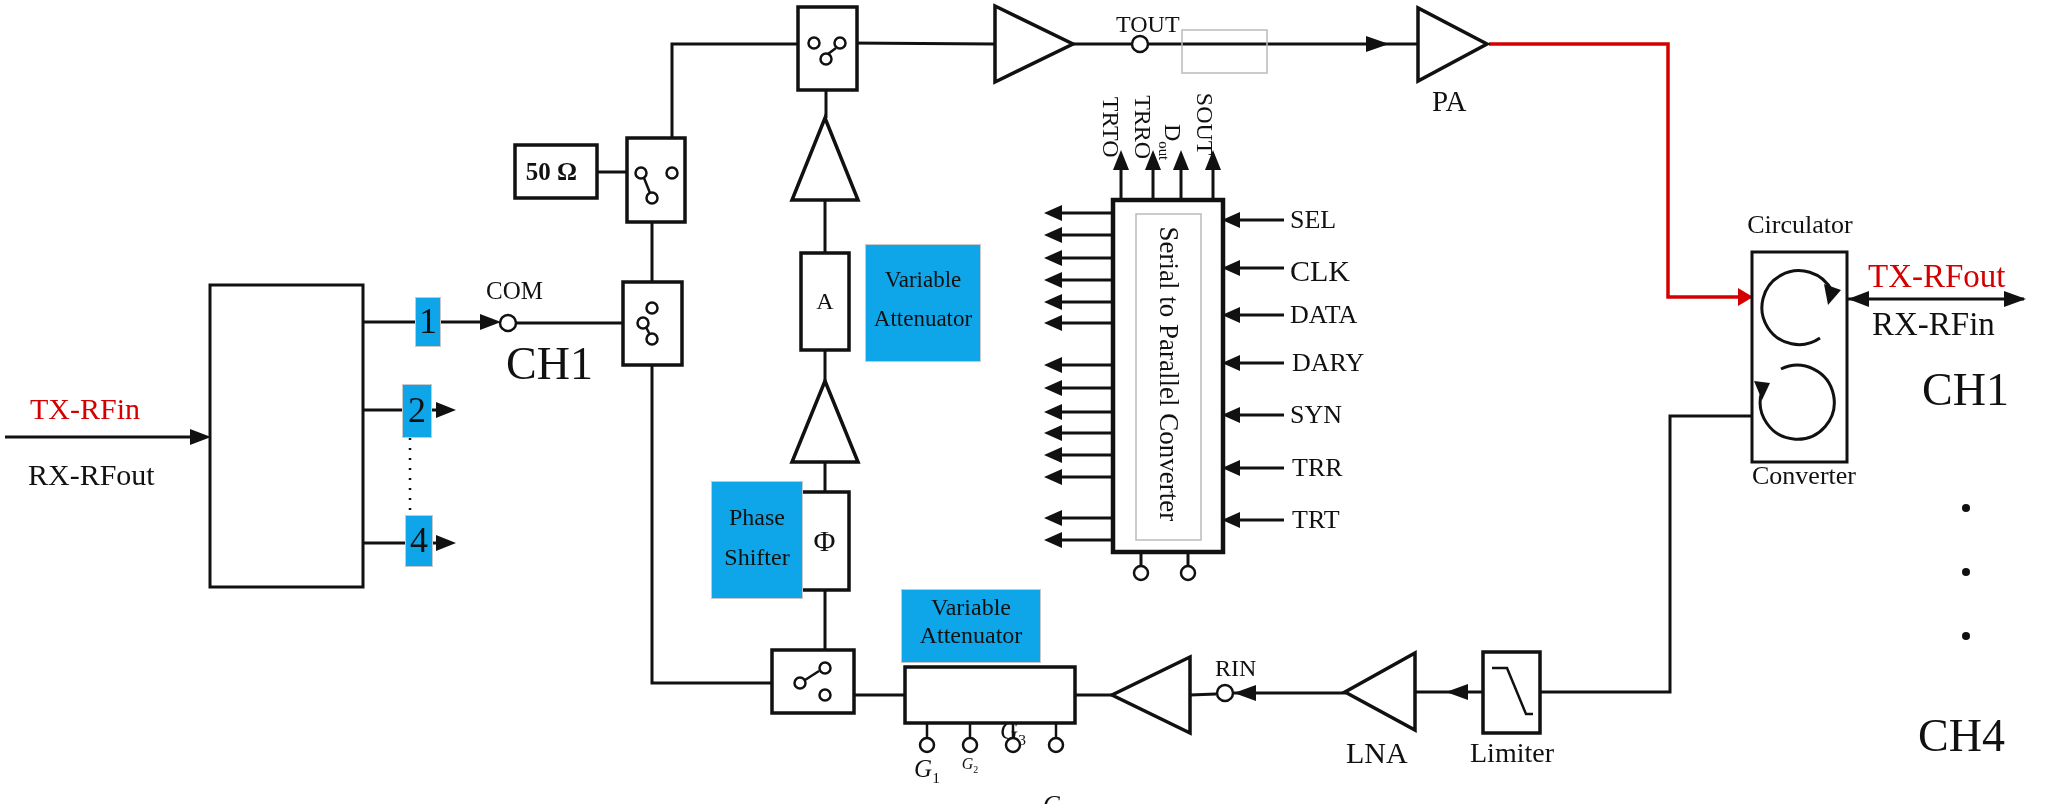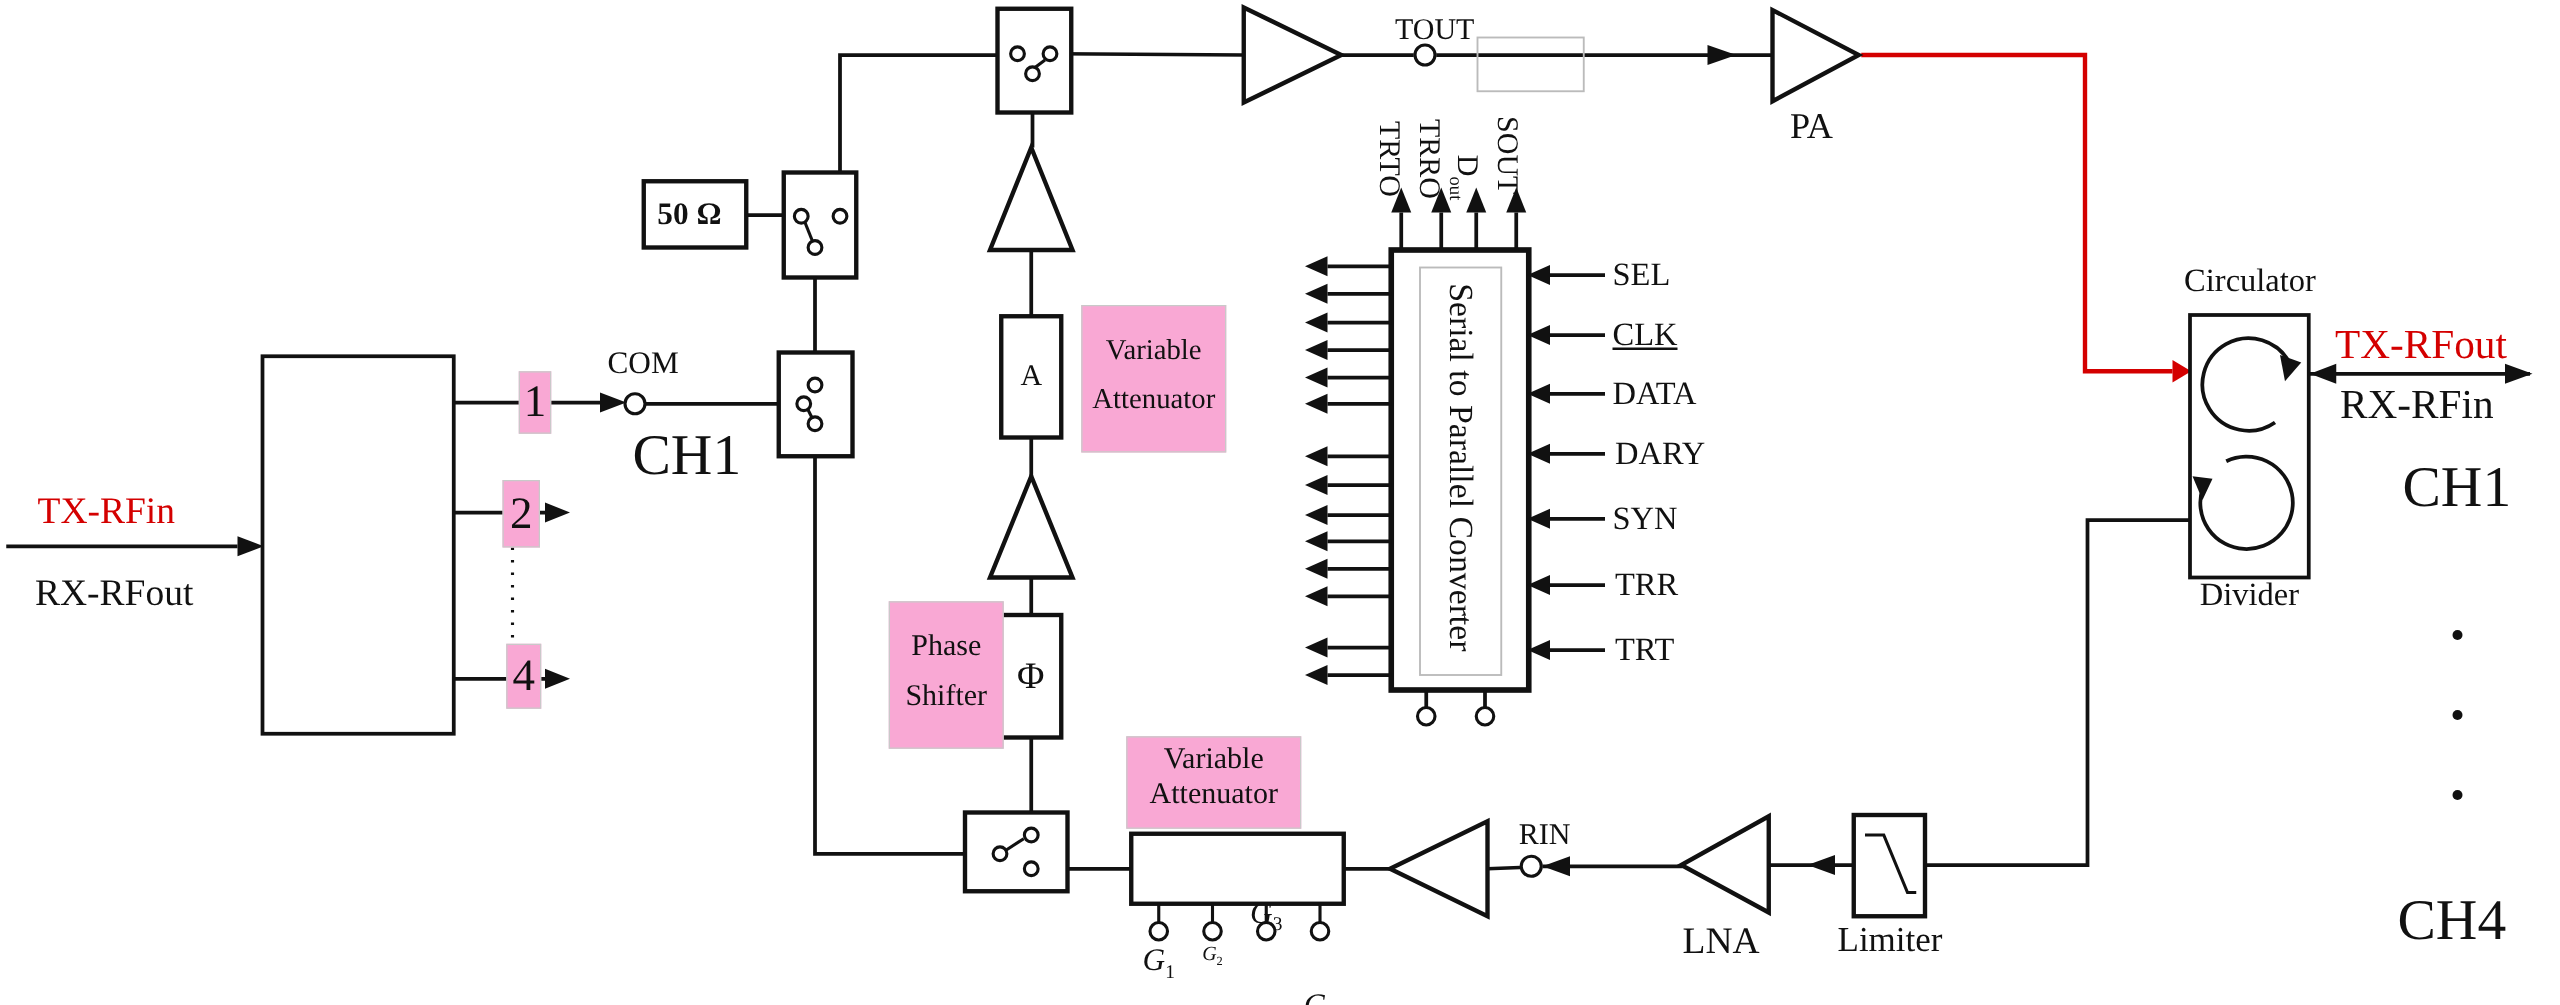--- a/index.html
+++ b/index.html
@@ -1,21 +1,21 @@
 <!DOCTYPE html>
 <html style="--red: #d40000;"><head>
 <meta charset="utf-8">
 <style>
   html,body{margin:0;padding:0;background:#fff;}
   #stage{position:relative;width:2048px;height:804px;background:#fff;overflow:hidden;
          font-family:"Liberation Serif",serif;color:#111;}
   #wires{position:absolute;left:0;top:0;}
   .lbl{position:absolute;font-family:"Liberation Serif",serif;color:#111;white-space:nowrap;line-height:1.1;}
   .red{color:var(--red,#d40000);}
-  .boxed{border:1.5px solid #c9c9c9;background:#f9a8d4;text-align:center;}
+  .boxed{border:1.5px solid #c9c9c9;background:#0ea5e9;text-align:center;}
   .center{text-align:center;}
   .rot90{transform:rotate(90deg);}
   sub{font-size:62%;}
   .gsym{font-style:italic;}
 </style>
 </head>
 <body>
 
 <div id="stage">
 
@@ -255,21 +255,21 @@
 <div class="lbl" style="left:1432px;top:86px;font-size:29px;">PA</div>
 
 <div class="lbl center rot90" style="left:1071px;top:114px;width:80px;font-size:24px;">TRTO</div>
 <div class="lbl center rot90" style="left:1103px;top:114px;width:80px;font-size:24px;">TRRO</div>
 <div class="lbl center rot90" style="left:1141px;top:127px;width:60px;font-size:24px;"><span>D</span><sub>out</sub></div>
 <div class="lbl center rot90" style="left:1165px;top:111px;width:80px;font-size:24px;">SOUT</div>
 
 <div class="lbl center rot90" style="left:1003px;top:359px;width:330px;font-size:27px;">Serial to Parallel Converter</div>
 
 <div class="lbl" style="left:1290px;top:206px;font-size:26px;">SEL</div>
-<div class="lbl" style="left:1290px;top:254px;font-size:26px;text-decoration:underline;">CLK</div>
+<div class="lbl" style="left:1290px;top:254px;font-size:30px;">CLK</div>
 <div class="lbl" style="left:1290px;top:301px;font-size:26px;">DATA</div>
 <div class="lbl" style="left:1292px;top:349px;font-size:26px;">DARY</div>
 <div class="lbl" style="left:1290px;top:401px;font-size:26px;">SYN</div>
 <div class="lbl" style="left:1292px;top:454px;font-size:26px;">TRR</div>
 <div class="lbl" style="left:1292px;top:506px;font-size:26px;">TRT</div>
 
 <div class="lbl boxed" style="left:901px;top:589px;width:138px;height:72px;font-size:24px;">
   <div style="margin-top:4px;">Variable</div>
   <div style="margin-top:2px;">Attenuator</div>
 </div>
@@ -277,19 +277,19 @@
 <div class="lbl center" style="left:905px;top:755px;width:44px;font-size:25px;"><span class="gsym">G</span><sub>1</sub></div>
 <div class="lbl center" style="left:948px;top:755px;width:44px;font-size:16px;"><span class="gsym">G</span><sub>2</sub></div>
 <div class="lbl center" style="left:991px;top:717px;width:44px;font-size:25px;"><span class="gsym">G</span><sub>3</sub></div>
 <div class="lbl center" style="left:1034px;top:755px;width:44px;font-size:25px;margin-top:36px;"><span class="gsym">G</span><sub>4</sub></div>
 
 <div class="lbl" style="left:1215px;top:655px;font-size:24px;">RIN</div>
 <div class="lbl" style="left:1346px;top:736px;font-size:30px;">LNA</div>
 <div class="lbl" style="left:1470px;top:738px;font-size:28px;">Limiter</div>
 
 <div class="lbl center" style="left:1740px;top:211px;width:120px;font-size:26px;">Circulator</div>
-<div class="lbl center" style="left:1752px;top:462px;width:95px;font-size:26px;">Divider</div>
+<div class="lbl center" style="left:1752px;top:462px;width:95px;font-size:26px;">Converter</div>
 <div class="lbl red" style="left:1868px;top:258px;font-size:33px;">TX-RFout</div>
 <div class="lbl" style="left:1872px;top:306px;font-size:33px;">RX-RFin</div>
 <div class="lbl" style="left:1922px;top:365px;font-size:46px;">CH1</div>
 <div class="lbl" style="left:1918px;top:711px;font-size:46px;">CH4</div>
 
 </div>
 
 </body></html>

